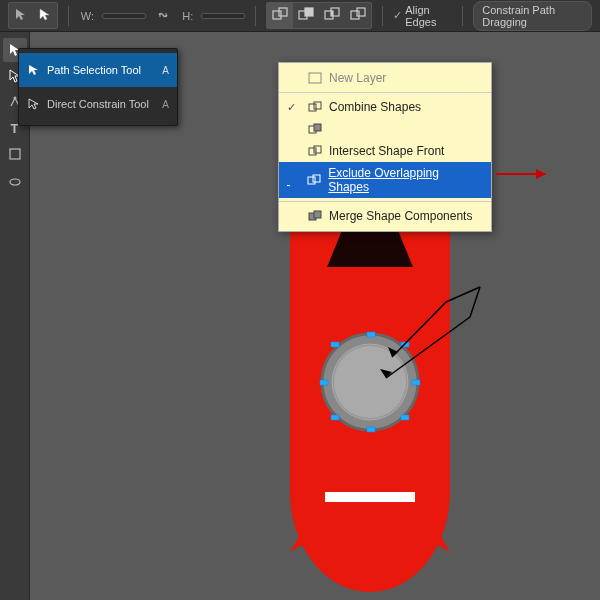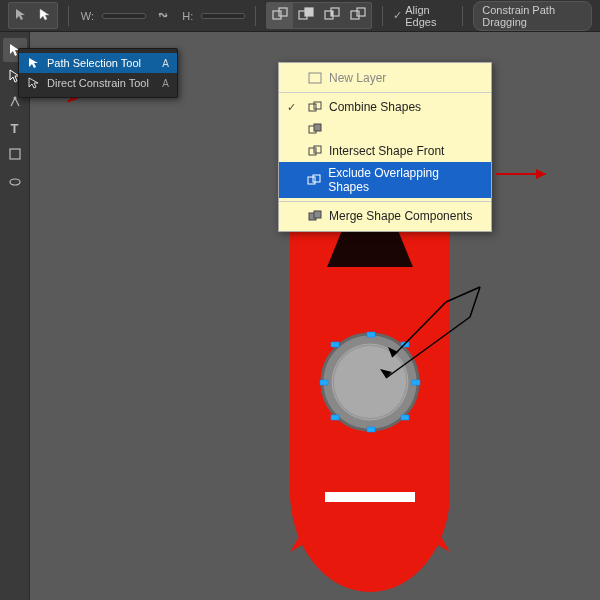--- a/index.html
+++ b/index.html
@@ -125,21 +125,21 @@
       background: #2c2c2c;
       border: 1px solid #1a1a1a;
       border-radius: 2px;
       z-index: 20;
       padding: 4px 0;
       box-shadow: 2px 2px 6px rgba(0,0,0,0.5);
     }
     .tool-popup-item {
       display: flex;
       align-items: center;
-      padding: 3px 8px;
+      padding: 10px 8px;
       color: #ccc;
       font-size: 11px;
       cursor: pointer;
       gap: 6px;
     }
     .tool-popup-item:hover, .tool-popup-item.highlighted {
       background: #1060a0;
       color: white;
     }
     .tool-popup-item .tool-icon {
@@ -186,20 +186,21 @@
       padding: 4px 12px 4px 8px;
       font-size: 12px;
       color: #222;
       cursor: pointer;
       gap: 6px;
       position: relative;
     }
     .menu-item.active-item {
       background: #1864c8;
       color: white;
+      text-decoration: underline;
     }
     .menu-item .checkmark {
       width: 14px;
       font-size: 11px;
       color: #444;
     }
     .menu-item.active-item .checkmark {
       color: white;
     }
     .menu-item .menu-icon {

